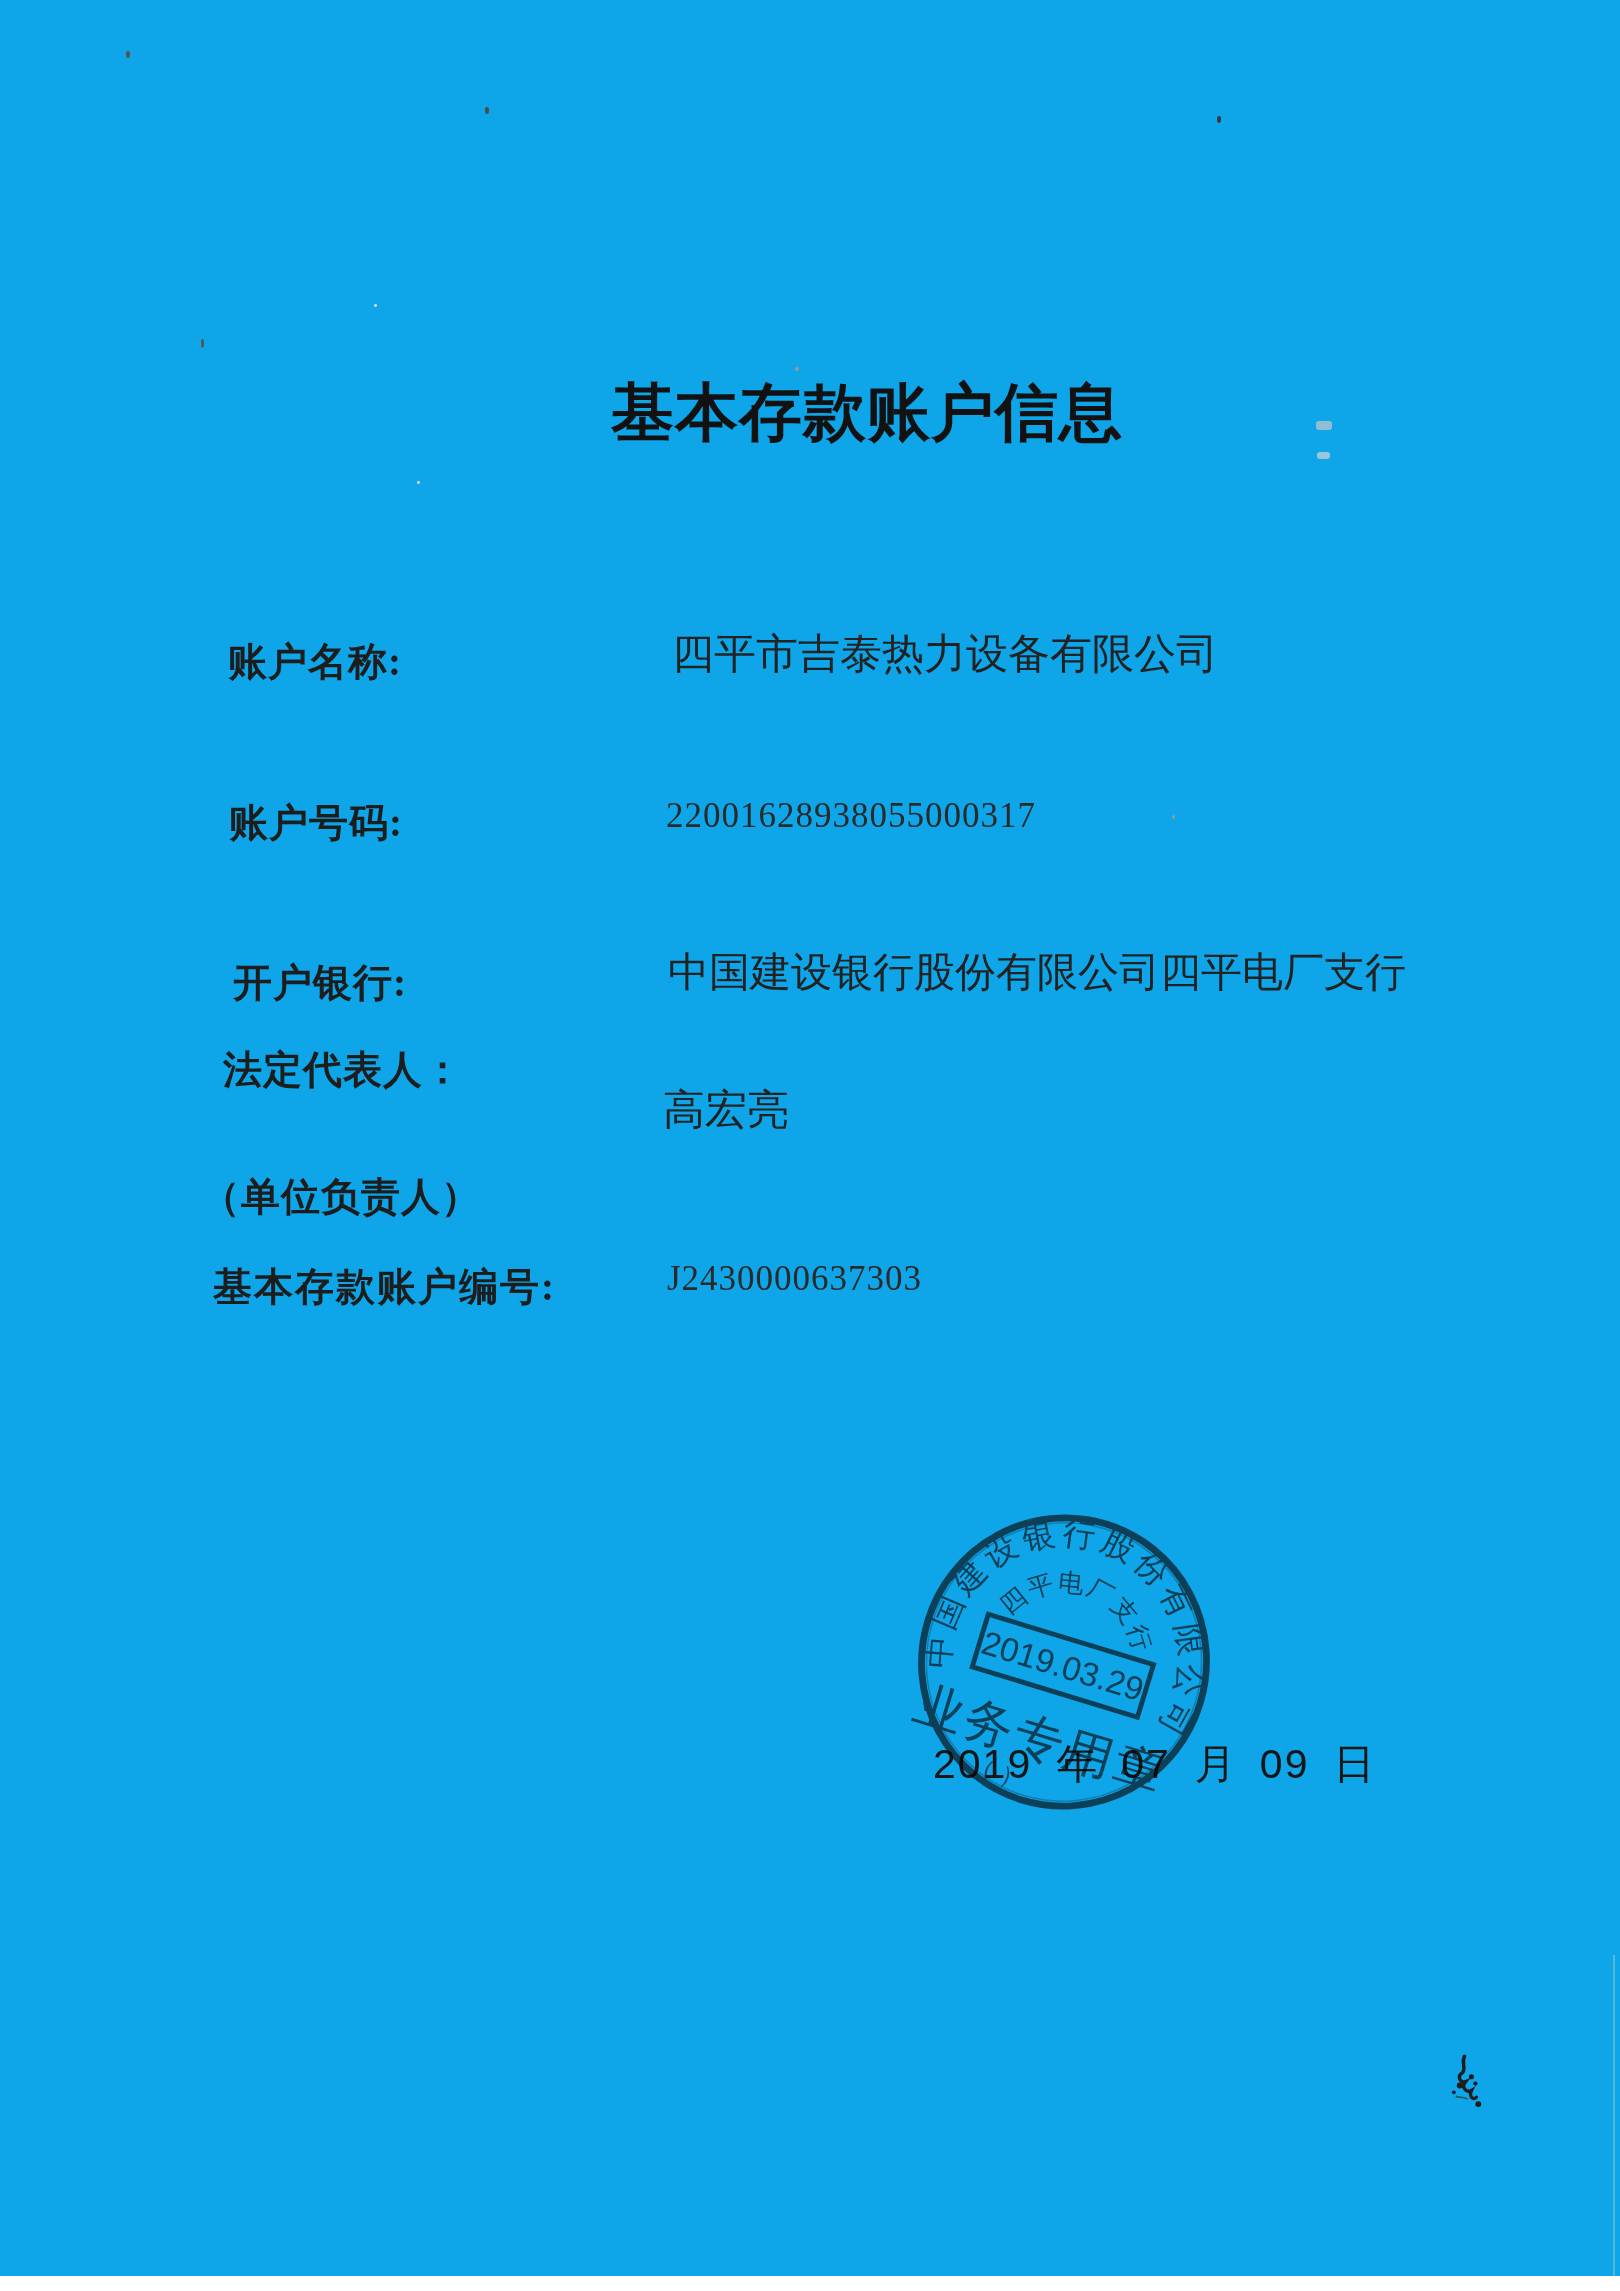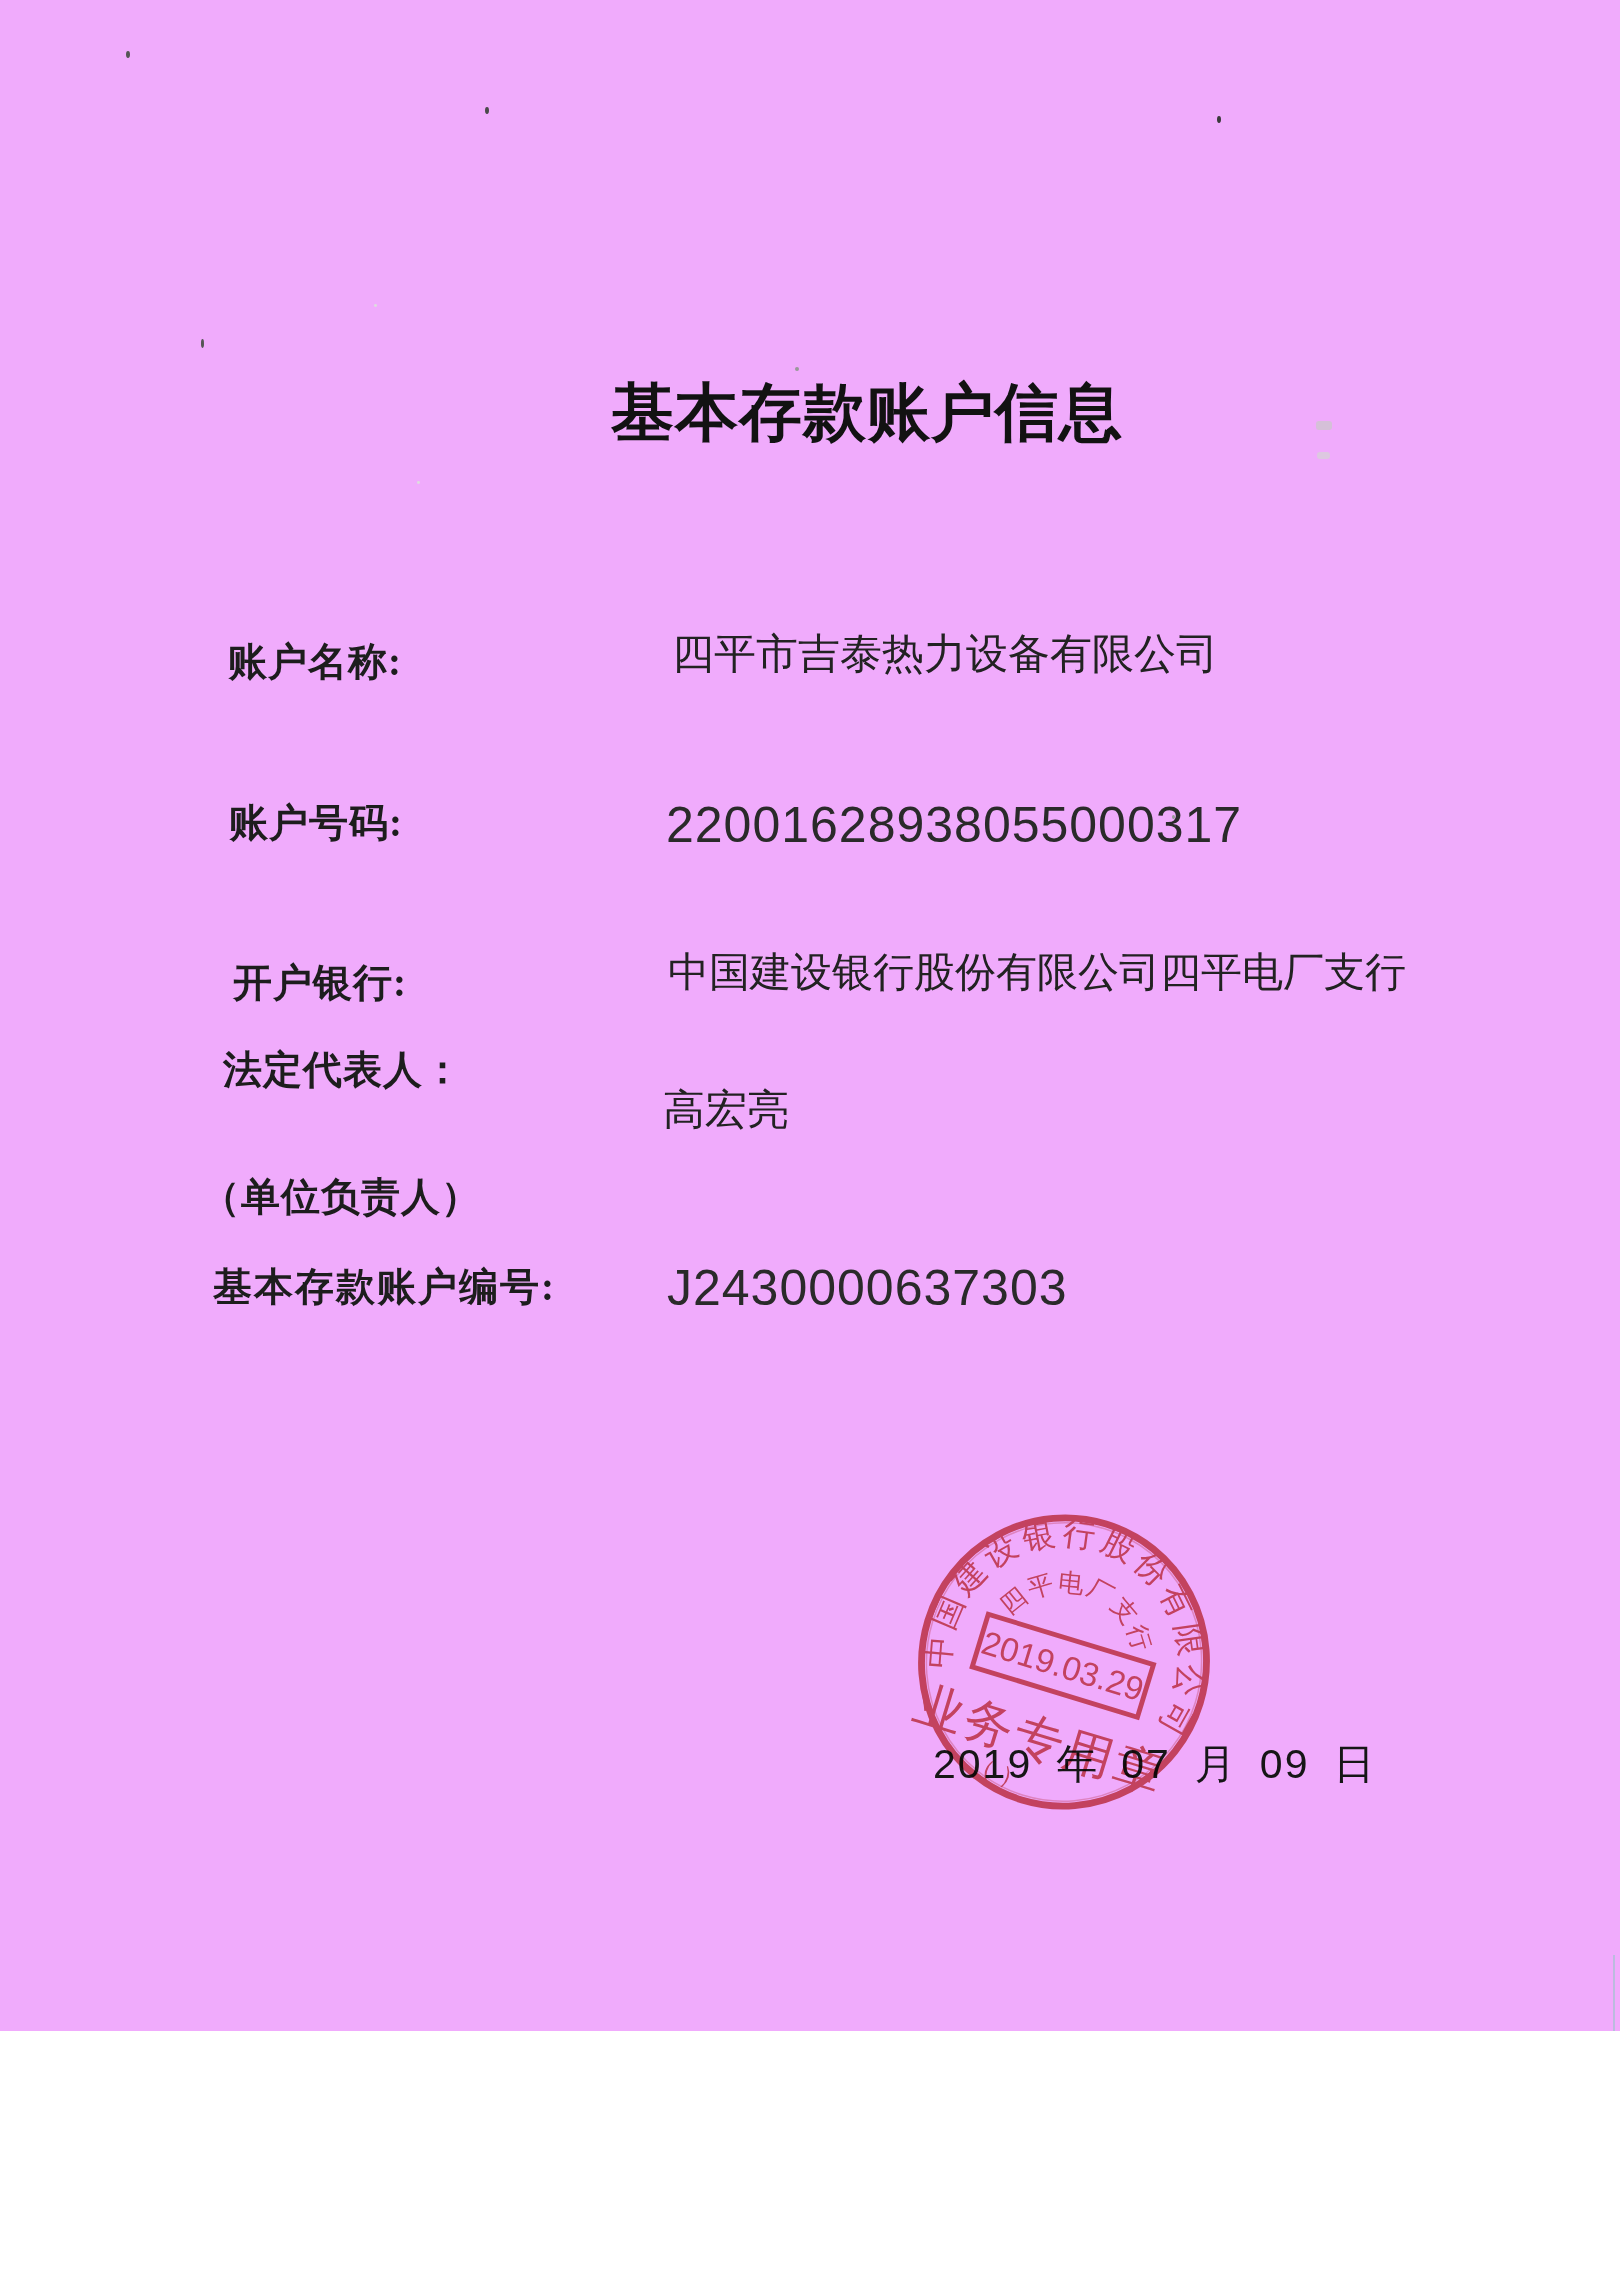--- a/index.html
+++ b/index.html
@@ -1,40 +1,40 @@
 <!DOCTYPE html>
 <html><head>
 <meta charset="utf-8">
 <style>
   html,body{margin:0;padding:0;background:#ffffff;}
   .page{
     position:relative;
-    width:1620px;height:2031px;
-    background:#f0abfc;
+    width:1620px;height:2276px;
+    background:#0ea5e9;
     overflow:hidden;
     font-family:"Liberation Serif", serif;
     color:#1b1b1b;
   }
   .doc-title{
     position:absolute;left:611px;top:370px;
     font-size:63px;font-weight:bold;letter-spacing:1px;
     color:#121212;white-space:nowrap;
   }
   .field-label{
     position:absolute;
     font-size:39px;font-weight:600;color:#1d1d1d;
     white-space:nowrap;letter-spacing:1px;
   }
   .field-value{
     position:absolute;
     font-size:42px;color:#222;white-space:nowrap;letter-spacing:0px;
   }
   .num{
-    font-family:Liberation Sans, sans-serif;
-    font-size:50px;letter-spacing:1px;color:#2a2a2a;
+    font-family:Liberation Serif, serif;
+    font-size:35px;letter-spacing:1px;color:#2a2a2a;
   }
   .date-row{
     position:absolute;left:933px;top:1737px;
     display:flex;gap:24px;align-items:baseline;
     font-size:41px;color:#161616;white-space:nowrap;
   }
   .date-row .num-part{font-family:"Liberation Sans", sans-serif;letter-spacing:2px;}
   .seal{
     position:absolute;left:905px;top:1503px;
     mix-blend-mode:multiply;

